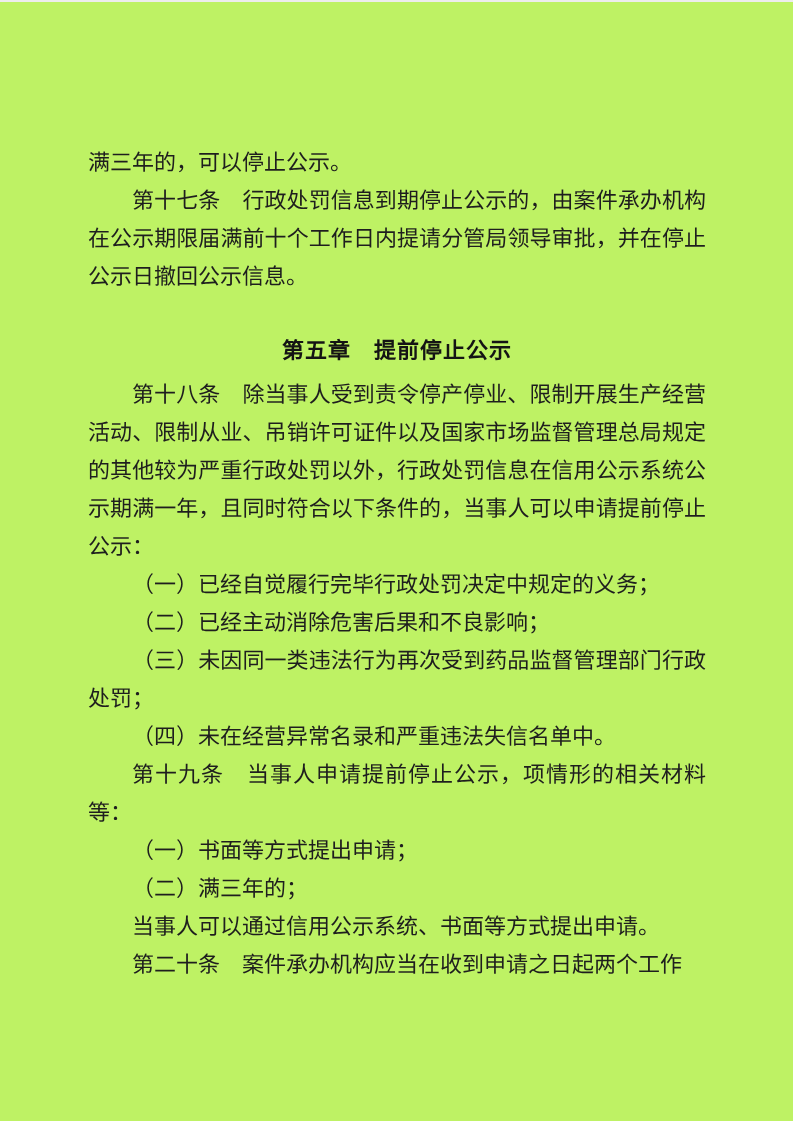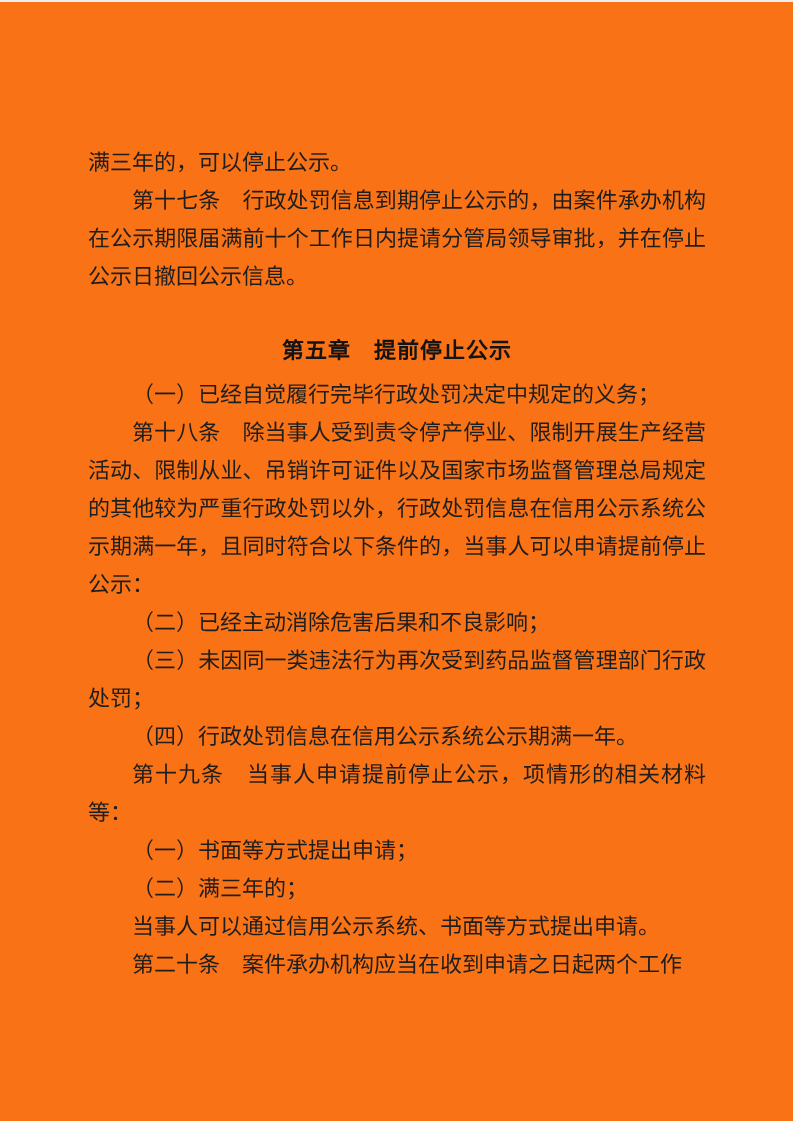--- a/index.html
+++ b/index.html
@@ -5,21 +5,21 @@
   html, body {
     margin: 0;
     padding: 0;
     background: #ffffff;
   }
   .page {
     position: relative;
     width: 793px;
     height: 1121px;
     margin: 0;
-    background: #f97316;
+    background: #bef264;
     box-sizing: border-box;
     padding: 142px 87px 0 88px;
     border-top: 2px solid #ededed;
     overflow: hidden;
   }
   .document-body {
     width: 618px;
     color: #1e1e1e;
     font-family: "Liberation Serif", "DejaVu Serif", serif;
     font-size: 22px;
@@ -49,24 +49,24 @@
 </style>
 </head>
 <body>
 
 <div class="page">
   <div class="document-body">
 
   <p class="body-para">满三年的，可以停止公示。</p>
       <p class="body-para indent">第十七条　行政处罚信息到期停止公示的，由案件承办机构在公示期限届满前十个工作日内提请分管局领导审批，并在停止公示日撤回公示信息。</p>
       <p class="chapter-heading">第五章　提前停止公示</p>
+      <p class="body-para indent">第十八条　除当事人受到责令停产停业、限制开展生产经营活动、限制从业、吊销许可证件以及国家市场监督管理总局规定的其他较为严重行政处罚以外，行政处罚信息在信用公示系统公示期满一年，且同时符合以下条件的，当事人可以申请提前停止公示：</p>
       <p class="body-para indent">（一）已经自觉履行完毕行政处罚决定中规定的义务；</p>
-      <p class="body-para indent">第十八条　除当事人受到责令停产停业、限制开展生产经营活动、限制从业、吊销许可证件以及国家市场监督管理总局规定的其他较为严重行政处罚以外，行政处罚信息在信用公示系统公示期满一年，且同时符合以下条件的，当事人可以申请提前停止公示：</p>
       <p class="body-para indent">（二）已经主动消除危害后果和不良影响；</p>
       <p class="body-para indent">（三）未因同一类违法行为再次受到药品监督管理部门行政处罚；</p>
-      <p class="body-para indent">（四）行政处罚信息在信用公示系统公示期满一年。</p>
+      <p class="body-para indent">（四）未在经营异常名录和严重违法失信名单中。</p>
       <p class="body-para indent">第十九条　当事人申请提前停止公示，项情形的相关材料等：</p>
       <p class="body-para indent">（一）书面等方式提出申请；</p>
       <p class="body-para indent">（二）满三年的；</p>
       <p class="body-para indent">当事人可以通过信用公示系统、书面等方式提出申请。</p>
       <p class="body-para indent">第二十条　案件承办机构应当在收到申请之日起两个工作</p>
     </div>
 </div>
 
 </body></html>

